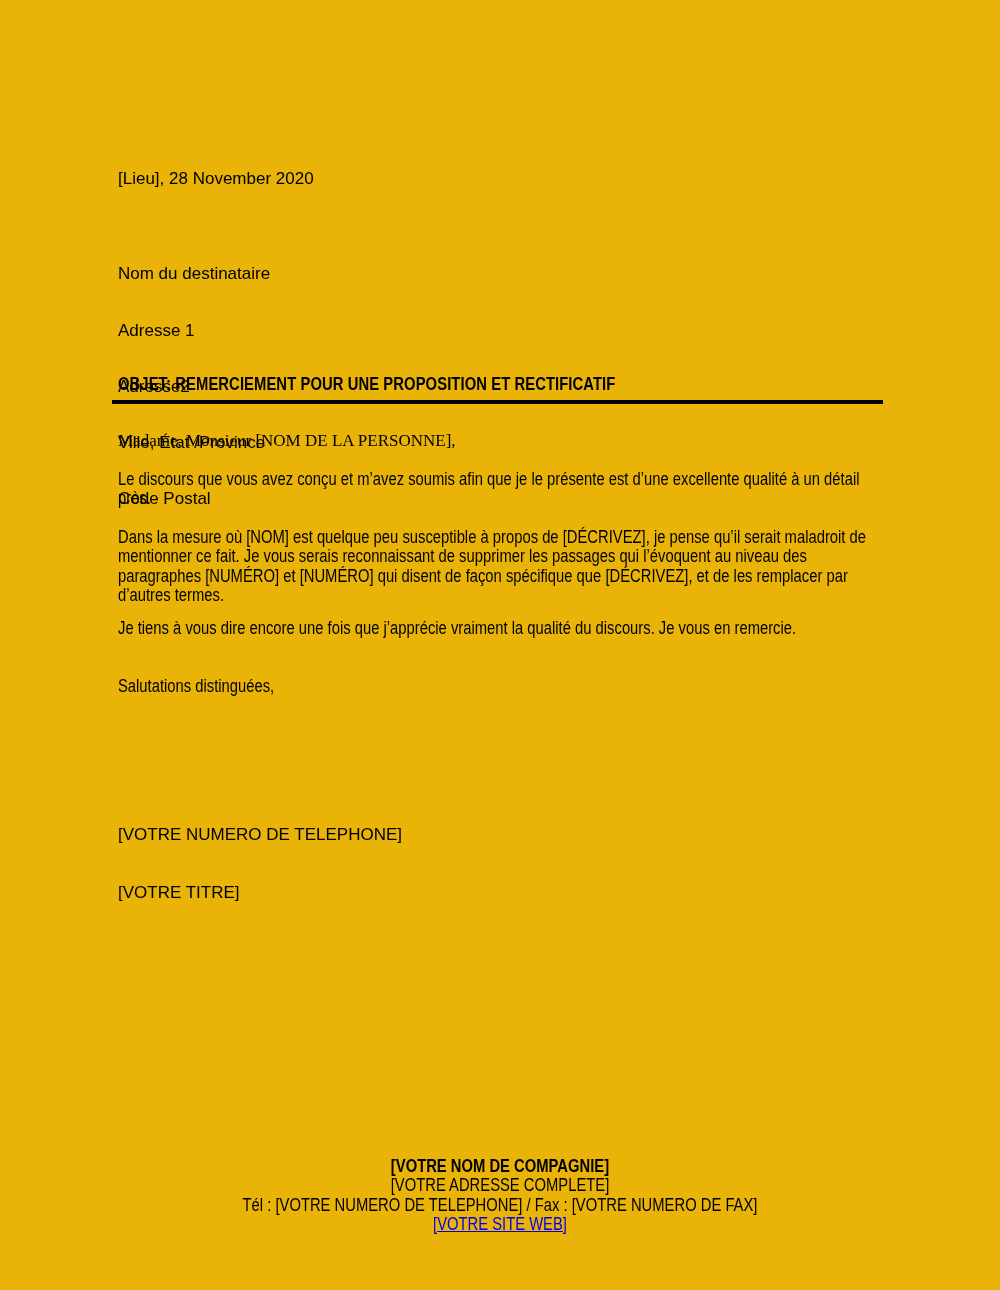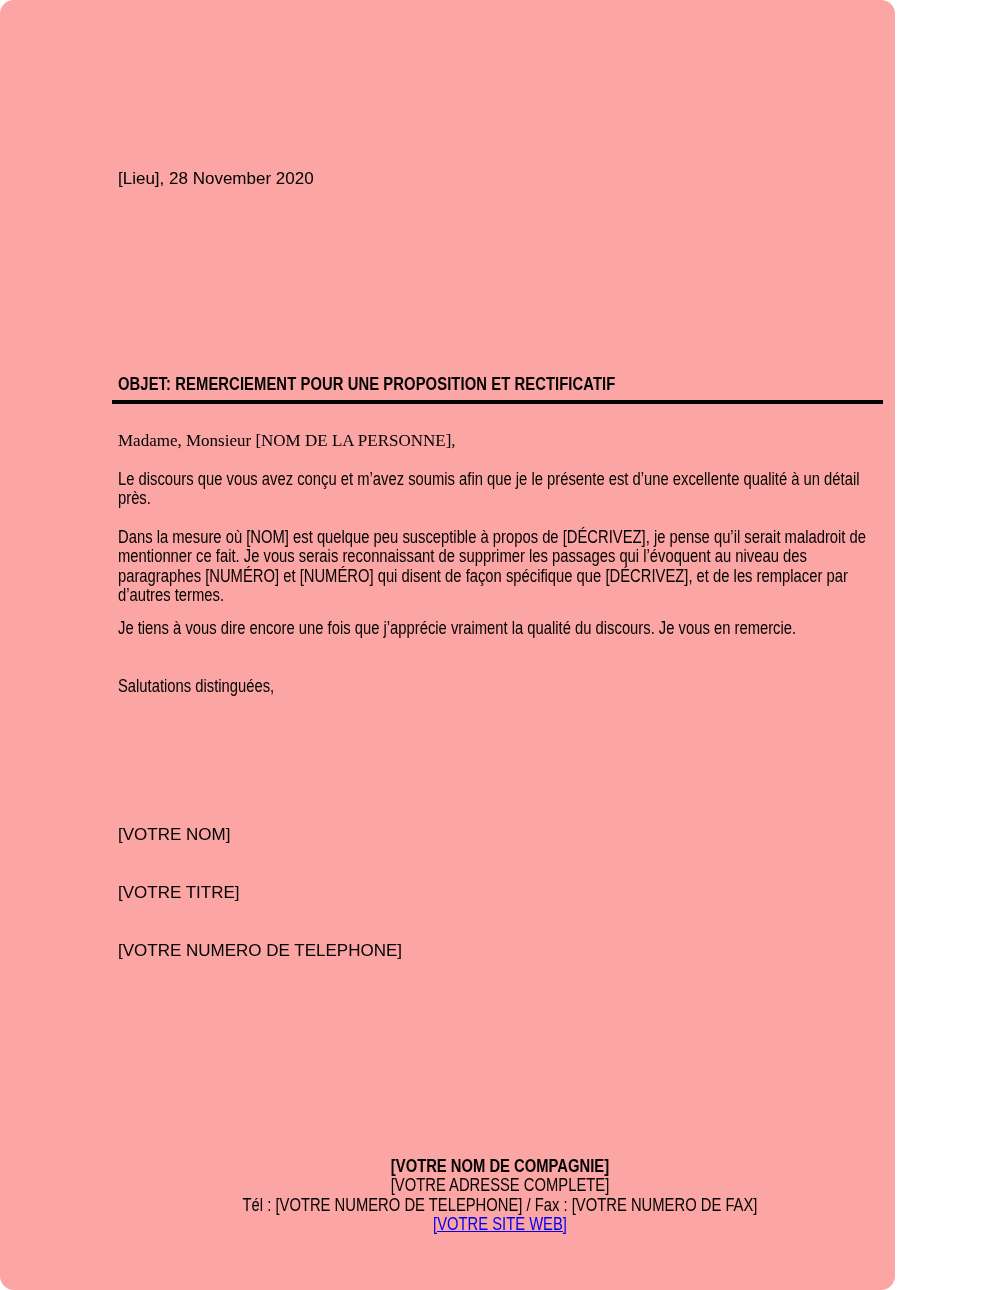--- a/index.html
+++ b/index.html
@@ -4,25 +4,24 @@
 <style>
   * { margin: 0; padding: 0; box-sizing: border-box; }
   html, body { background: #ffffff; }
   body {
     font-family: "Liberation Sans", "DejaVu Sans", sans-serif;
     color: #000000;
     -webkit-font-smoothing: antialiased;
   }
   .page {
     position: relative;
-    width: 895px;
+    width: 1000px;
     height: 1290px;
-    background: #fca5a5;
+    background: #eab308;
     overflow: hidden;
-    border-radius: 14px;
   }
   
   .regular {
     font-size: 17px;
     line-height: 18.7px;
     white-space: pre;
   }
   
   .condensed {
     font-size: 17.5px;
@@ -78,39 +77,45 @@
     cursor: pointer;
   }
 </style>
 </head>
 <body>
 
 <div class="page">
 
   <div class="block regular date-line">[Lieu], 28 November 2020</div>
 
+  <div class="block regular recipient">
+    <div>Nom du destinataire</div>
+    <div>Adresse 1</div>
+    <div>Adresse2</div>
+    <div>Ville, État /Province</div>
+    <div>Code Postal</div>
+  </div>
 
   <div class="block condensed subject">OBJET: REMERCIEMENT POUR UNE PROPOSITION ET RECTIFICATIF</div>
 
   <div class="rule"></div>
 
   <div class="block regular salutation">Madame, Monsieur [NOM DE LA PERSONNE],</div>
 
   <div class="block condensed para-1">Le discours que vous avez conçu et m’avez soumis afin que je le présente est d’une excellente qualité à un détail près.</div>
 
   <div class="block condensed para-2">Dans la mesure où [NOM] est quelque peu susceptible à propos de [DÉCRIVEZ], je pense qu’il serait maladroit de mentionner ce fait. Je vous serais reconnaissant de supprimer les passages qui l’évoquent au niveau des paragraphes [NUMÉRO] et [NUMÉRO] qui disent de façon spécifique que [DÉCRIVEZ], et de les remplacer par d’autres termes.</div>
 
   <div class="block condensed para-3">Je tiens à vous dire encore une fois que j’apprécie vraiment la qualité du discours. Je vous en remercie.</div>
 
   <div class="block condensed closing">Salutations distinguées,</div>
 
   <div class="block regular signature">
-    <div>[VOTRE NOM]</div>
+    <div>[VOTRE NUMERO DE TELEPHONE]</div>
     <div>[VOTRE TITRE]</div>
-    <div>[VOTRE NUMERO DE TELEPHONE]</div>
   </div>
 
   <div class="footer">
     <div class="company">[VOTRE NOM DE COMPAGNIE]</div>
     <div>[VOTRE ADRESSE COMPLETE]</div>
     <div>Tél : [VOTRE NUMERO DE TELEPHONE] / Fax : [VOTRE NUMERO DE FAX]</div>
     <div><span class="link">[VOTRE SITE WEB]</span></div>
   </div>
 
 </div>

